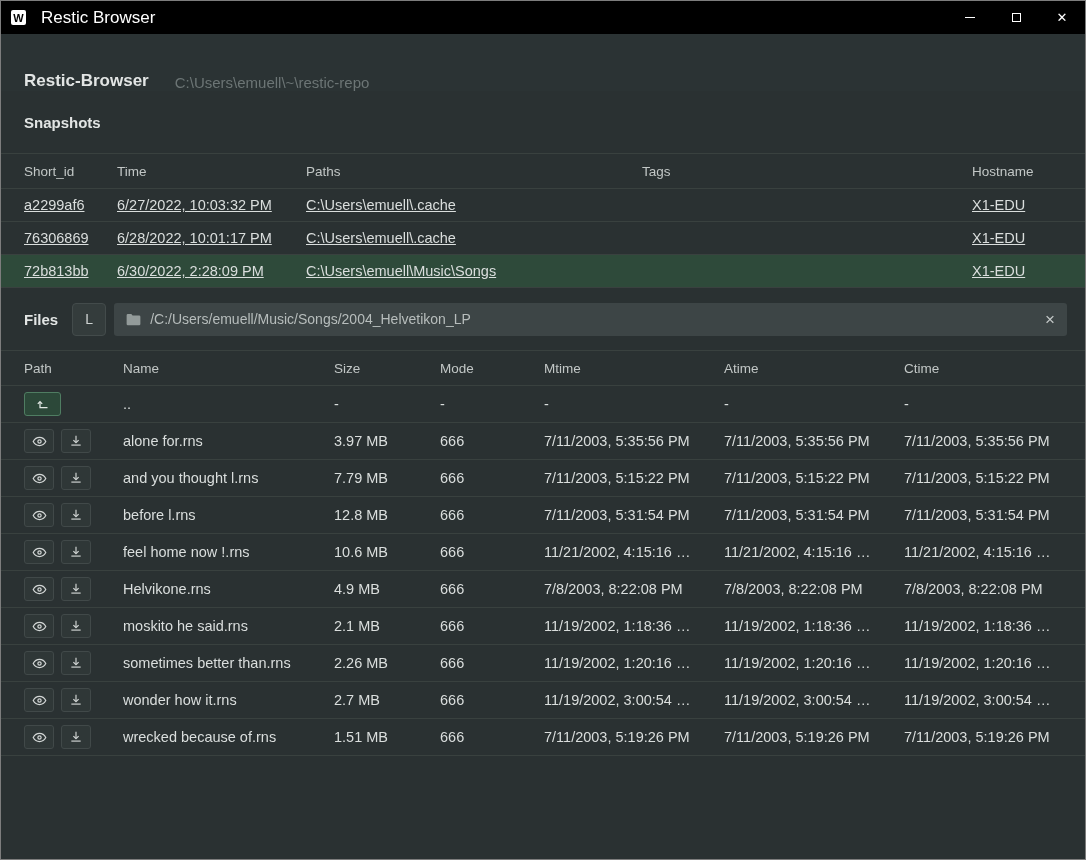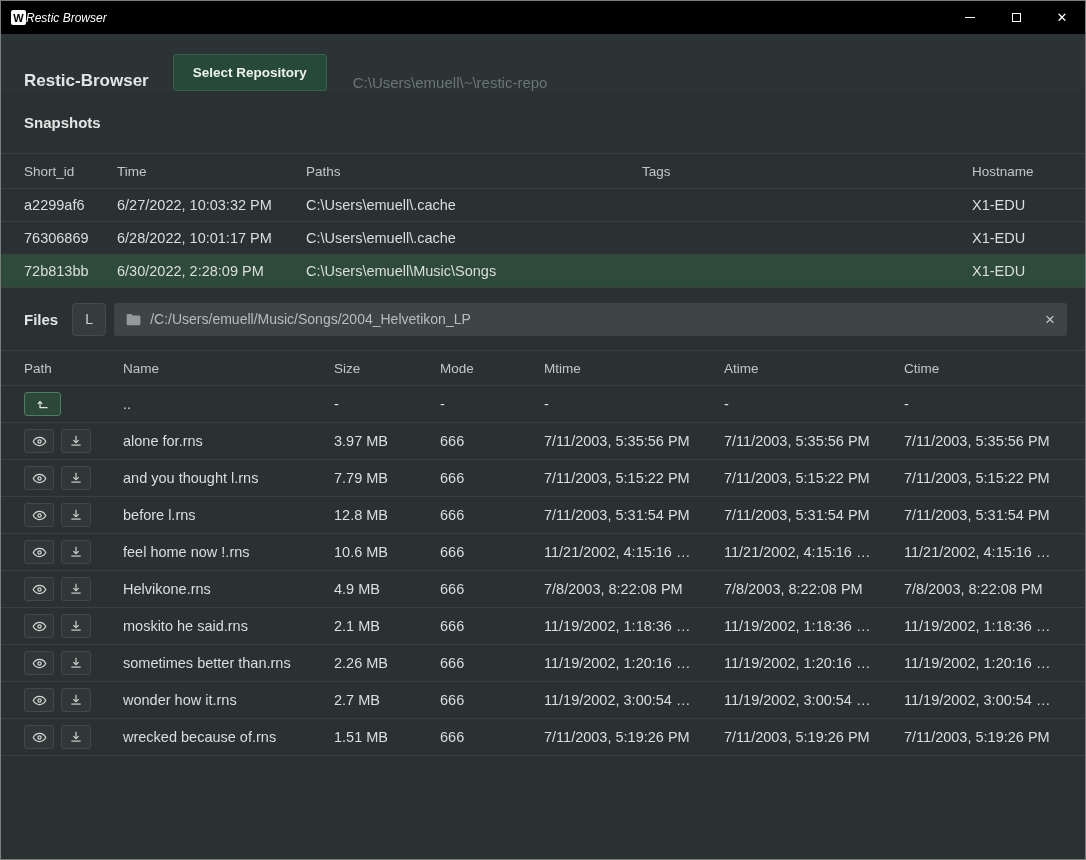--- a/index.html
+++ b/index.html
@@ -17,21 +17,21 @@
     display: flex; flex-direction: column;
   }
   
   .titlebar { flex: 0 0 33px; background: #000; display: flex; align-items: center; }
   .titlebar-logo {
     width: 15px; height: 15px; margin-left: 10px;
     background: #fff; color: #000; border-radius: 2px;
     font-size: 11px; font-weight: bold;
     display: flex; align-items: center; justify-content: center;
   }
-  .titlebar-title { color: #fff; font-size: 12px; margin-left: 0; font-style: italic; }
+  .titlebar-title { color: #fff; font-size: 17px; margin-left: 15px; }
   .titlebar-spacer { flex: 1; }
   .win-btn { width: 46px; height: 33px; display: flex; align-items: center; justify-content: center; color: #fff; font-size: 13px; cursor: default; }
   .min-bar { width: 10px; height: 1px; background: #fff; display: block; }
   .max-box { width: 9px; height: 9px; border: 1px solid #fff; display: block; }
   
   .app-header { flex: 0 0 57px; display: flex; align-items: flex-end; padding: 0 23px; background: #2b3334; }
   .app-title { font-size: 17px; font-weight: bold; color: #e2e5e4; }
   .select-repo {
     margin-left: 24px; padding: 10px 19px;
     background: #26493a; border: 1px solid #35604c; border-radius: 3px;
@@ -43,21 +43,21 @@
   .section-heading { height: 62px; display: flex; align-items: center; padding: 0 23px; }
   .section-heading .heading-text { font-size: 15px; font-weight: bold; color: #e2e5e4; }
   
   .snap-grid {
     display: grid;
     grid-template-columns: 93px 189px 336px 330px 1fr;
     align-items: center;
     padding-left: 23px; padding-right: 28px;
   }
   .snap-header { height: 36px; border-top: 1px solid #39413f; border-bottom: 1px solid #39413f; color: #c2c7c6; font-size: 13.5px; }
-  .snap-row { height: 33px; border-bottom: 1px solid #39413f; font-size: 14.5px; color: #dadedd; cursor: default; }
+  .snap-row { height: 33px; border-bottom: 1px solid #39413f; font-size: 14.5px; color: #dadedd; cursor: default; text-decoration: underline; }
   .snap-row.selected { background: #2e4a3a; }
   .cell { white-space: nowrap; overflow: hidden; padding-right: 12px; }
   
   .files-bar { height: 62px; display: flex; align-items: center; padding: 0 18px 0 23px; }
   .files-bar .heading-text { font-size: 15px; font-weight: bold; color: #e2e5e4; margin-right: 14px; }
   .tree-btn {
     width: 34px; height: 33px; margin-right: 8px;
     background: #343c3c; border: 1px solid #434b4b; border-radius: 4px;
     color: #ced3d2; font-size: 14px; font-family: inherit; cursor: pointer;
   }
@@ -104,21 +104,20 @@
     <div class="win-btn">
         <span class="max-box"></span>
       </div>
     <div class="win-btn">
         <span>✕</span>
       </div>
   </div>
 
   <div class="app-header">
     <div class="app-title">Restic-Browser</div>
-    <button class="select-repo">Select Repository</button>
     <div class="repo-path">C:\Users\emuell\~\restic-repo</div>
   </div>
 
   <div class="section-heading">
     <div class="heading-text">Snapshots</div>
   </div>
 
   <div class="snap-grid snap-header">
     <span class="cell">Short_id</span>
     <span class="cell">Time</span>

